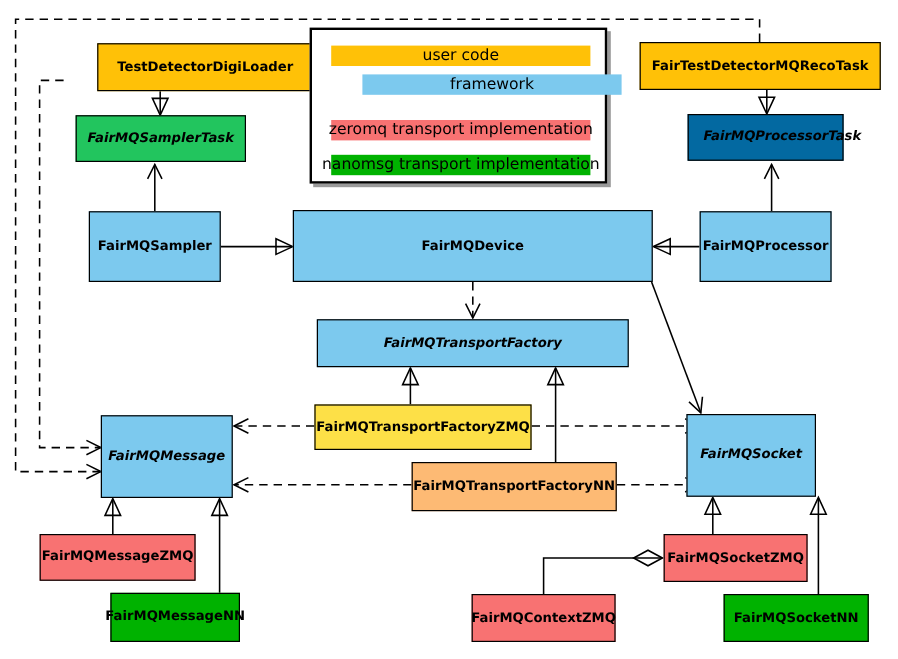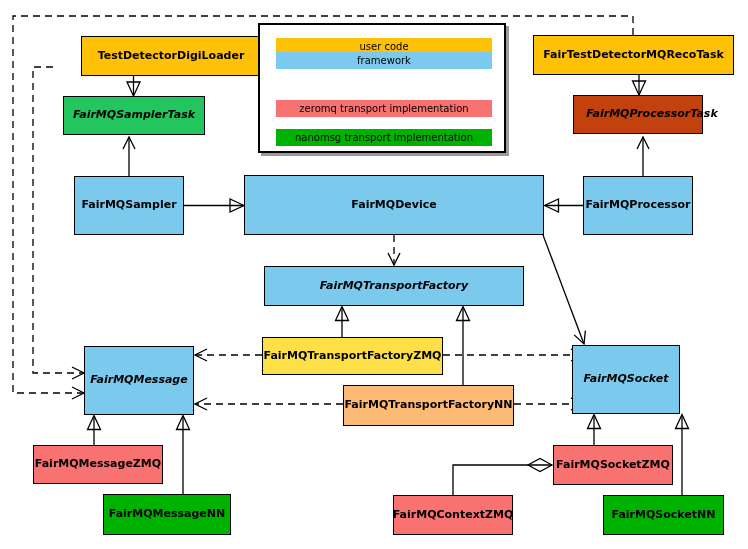--- a/index.html
+++ b/index.html
@@ -24,36 +24,36 @@
   #n-processortask{left:573px;top:95px; width:130px;height:39px;}
   #n-sampler      {left:74px; top:176px;width:110px;height:59px;}
   #n-device       {left:244px;top:175px;width:300px;height:60px;}
   #n-processor    {left:583px;top:176px;width:110px;height:59px;}
   #n-factory      {left:264px;top:266px;width:260px;height:40px;}
   #n-factoryzmq   {left:262px;top:337px;width:181px;height:38px;}
   #n-factorynn    {left:343px;top:385px;width:171px;height:41px;}
   #n-message      {left:84px; top:346px;width:110px;height:69px;}
   #n-socket       {left:572px;top:345px;width:108px;height:69px;}
   #n-messagezmq   {left:33px; top:445px;width:130px;height:39px;}
-  #n-messagenn    {left:103px;top:494px;width:128px;height:41px;}
+  #n-messagenn    {left:92px;top:494px;width:108px;height:41px;}
   #n-contextzmq   {left:393px;top:495px;width:120px;height:40px;}
   #n-socketzmq    {left:553px;top:445px;width:120px;height:40px;}
   #n-socketnn     {left:603px;top:495px;width:121px;height:40px;}
   
   .legend{
     position:absolute;left:258px;top:23px;width:248px;height:130px;
     box-sizing:border-box;border:2px solid #000;background:#fff;
     box-shadow:3px 3px 0 #9a9a9a;
   }
   .legend-swatch{
     position:absolute;left:16px;width:216px;height:17px;
     display:flex;align-items:center;justify-content:center;
-    font-size:10px;color:#000;white-space:nowrap;
+    font-size:13px;color:#000;white-space:nowrap;
   }
-  #lg-0{top:13px;} #lg-1{top:27px;} #lg-2{top:75px;} #lg-3{top:104px;}
+  #lg-0{top:13px;} #lg-1{top:37px;margin-left:26px;} #lg-2{top:75px;} #lg-3{top:104px;}
 </style>
 </head>
 <body>
 
 <div class="canvas">
 
   <svg class="edges" viewBox="0 0 748 549">
     <defs>
       <marker id="m-tri" viewBox="-16 -9 18 18" markerWidth="18" markerHeight="18" refX="-0.5" refY="0" orient="auto" markerUnits="userSpaceOnUse">
         <path d="M0,0 L-14,-6.5 L-14,6.5 Z" fill="#fff" stroke="#000" stroke-width="1.3"></path>
@@ -85,21 +85,21 @@
     <path d="M94,445 L94,416" marker-end="url(#m-tri)"></path>
     <path d="M183,494 L183,416" marker-end="url(#m-tri)"></path>
     <path d="M594,445 L594,415" marker-end="url(#m-tri)"></path>
     <path d="M682,495 L682,415" marker-end="url(#m-tri)"></path>
     <path d="M453,495 L453,465 L552,465" marker-end="url(#m-diamond)"></path>
   </svg>
 
   <div class="node" id="n-digiloader" style="background: rgb(255, 193, 7);">TestDetectorDigiLoader</div>
   <div class="node" id="n-recotask" style="background: rgb(255, 193, 7);">FairTestDetectorMQRecoTask</div>
   <div class="node abstract" id="n-samplertask" style="background: #22c55e;">FairMQSamplerTask</div>
-  <div class="node abstract" id="n-processortask" style="background: #c2410c; padding-left: 28px;">FairMQProcessorTask</div>
+  <div class="node abstract" id="n-processortask" style="background: #0369a1; padding-left: 28px;">FairMQProcessorTask</div>
   <div class="node" id="n-sampler" style="background: rgb(124, 201, 238);">FairMQSampler</div>
   <div class="node" id="n-device" style="background: rgb(124, 201, 238);">FairMQDevice</div>
   <div class="node" id="n-processor" style="background: rgb(124, 201, 238);">FairMQProcessor</div>
   <div class="node abstract" id="n-factory" style="background: rgb(124, 201, 238);">FairMQTransportFactory</div>
   <div class="node" id="n-factoryzmq" style="background: #fde047;">FairMQTransportFactoryZMQ</div>
   <div class="node" id="n-factorynn" style="background: #fdba74;">FairMQTransportFactoryNN</div>
   <div class="node abstract" id="n-message" style="background: rgb(124, 201, 238);">FairMQMessage</div>
   <div class="node abstract" id="n-socket" style="background: rgb(124, 201, 238);">FairMQSocket</div>
   <div class="node" id="n-messagezmq" style="background: rgb(248, 114, 114);">FairMQMessageZMQ</div>
   <div class="node" id="n-messagenn" style="background: rgb(0, 178, 0);">FairMQMessageNN</div>

